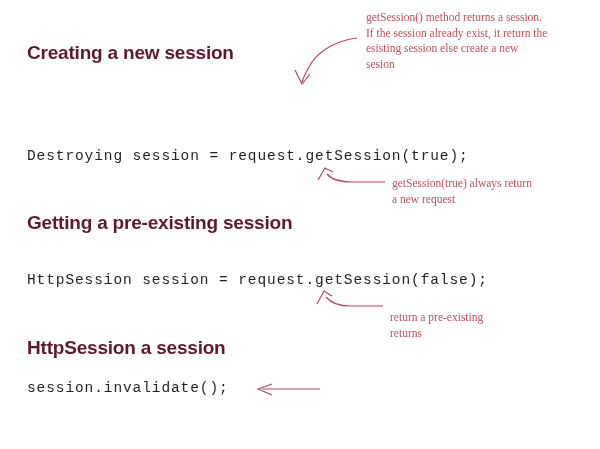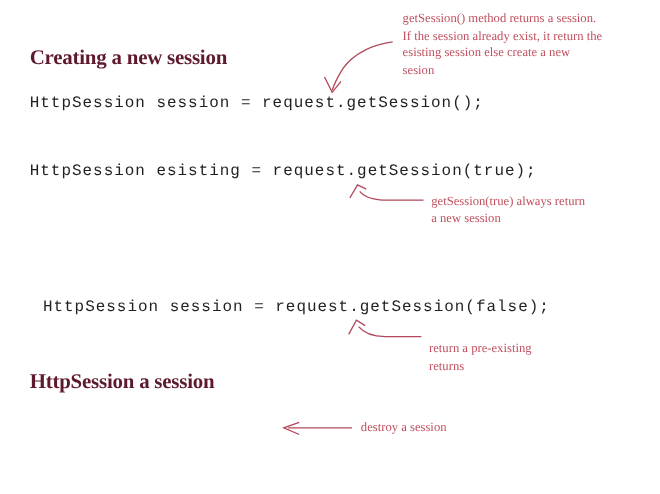--- a/index.html
+++ b/index.html
@@ -12,21 +12,21 @@
   }
   #page {
     position: relative;
     width: 600px;
     height: 449px;
     background: #ffffff;
     overflow: hidden;
   }
   .heading {
     position: absolute;
-    font-family: Liberation Serif, serif;
+    font-family: Liberation Sans, sans-serif;
     font-weight: bold;
     font-size: 19px;
     letter-spacing: -0.2px;
     color: #5e1a2d;
     white-space: nowrap;
   }
   .code {
     position: absolute;
     font-family: "Liberation Mono", "DejaVu Sans Mono", monospace;
     font-size: 14.5px;
@@ -74,36 +74,36 @@
     </g>
 
     <g>
       <path d="M 320 389 L 262 389" fill="none" stroke="#b0495a" stroke-width="1.2"></path>
       <path d="M 272 384 L 258 389 L 272 395" fill="none" stroke="#b0495a" stroke-width="1.2"></path>
     </g>
   </svg>
 
   <div class="heading" style="left:27px; top:42px;">Creating a new session</div>
 
-  <div class="code" style="left:27px; top:86px;">HttpSession session = request.getSession();</div>
 
-  <div class="code" style="left:27px; top:148px;">HttpSession esisting = request.getSession(true);</div>
+  <div class="code" style="left:27px; top:148px;">Destroying session = request.getSession(true);</div>
 
+  <div class="heading" style="left:27px; top:212px;">Getting a pre-existing session</div>
 
-  <div class="code" style="left:27px; top:272px;margin-left:12px;">HttpSession session = request.getSession(false);</div>
+  <div class="code" style="left:27px; top:272px;">HttpSession session = request.getSession(false);</div>
 
   <div class="heading" style="left:27px; top:337px;">HttpSession a session</div>
 
+  <div class="code" style="left:27px; top:380px;">session.invalidate();</div>
 
   <div class="note" style="left:366px; top:10px; width:232px;">getSession() method returns a session.
 If the session already exist, it return the
 esisting session else create a new
 sesion</div>
 
   <div class="note" style="left:392px; top:176px; width:200px;">getSession(true) always return
-a new session</div>
+a new request</div>
 
   <div class="note" style="left:390px; top:310px; width:180px;">return a pre-existing
 returns</div>
 
-  <div class="note" style="left:328px; top:382px; width:150px;">destroy a session</div>
 
 </div>
 
 </body></html>

